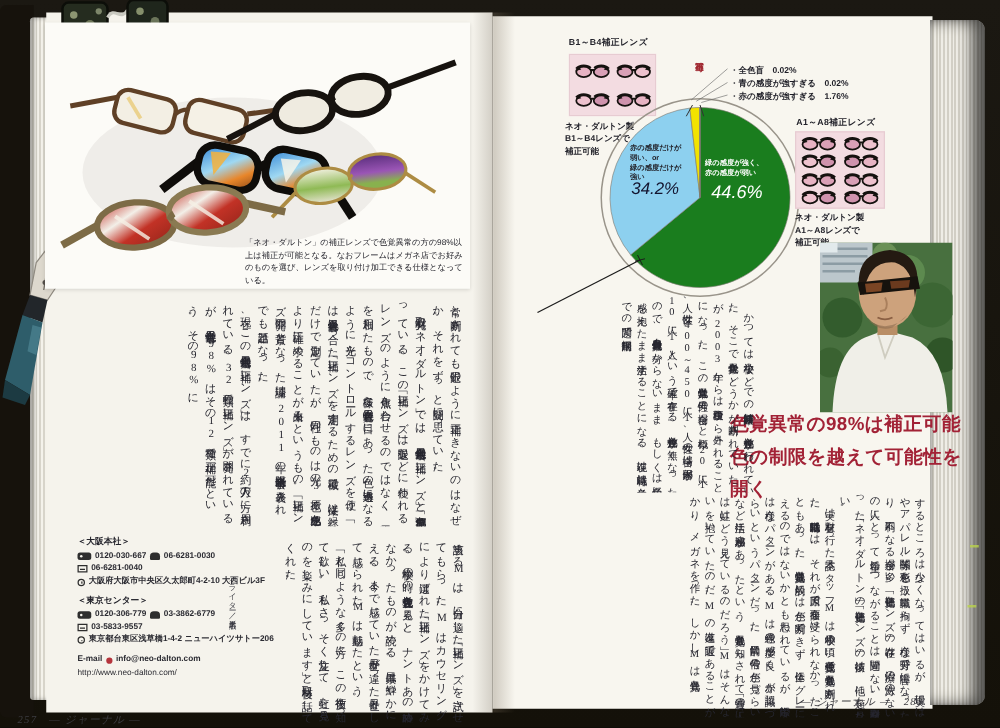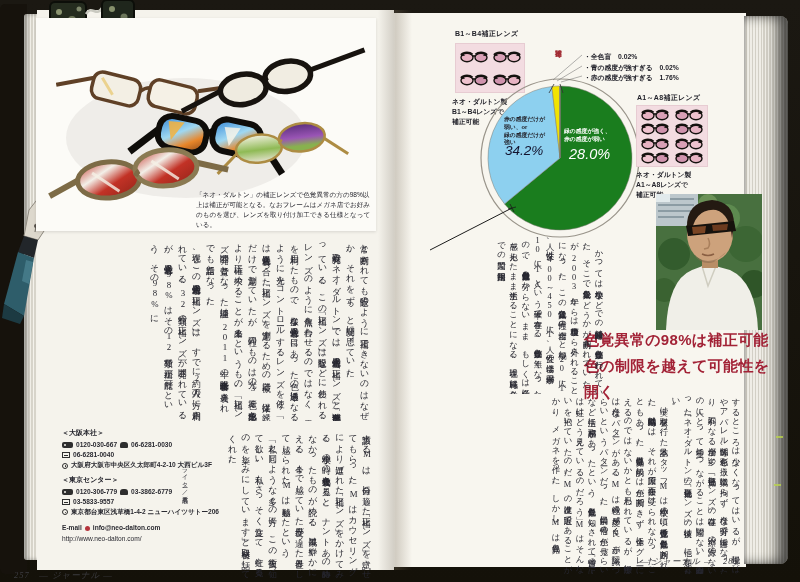--- a/index.html
+++ b/index.html
@@ -285,21 +285,21 @@
     <div>・青の感度が強すぎる　0.02%</div>
     <div>・赤の感度が強すぎる　1.76%</div>
   </div>
   <div class="abs pie-note note-blue">赤の感度だけが
 弱い、or
 緑の感度だけが
 強い</div>
   <div class="abs pct pct-blue">34.2%</div>
   <div class="abs pie-note note-green">緑の感度が強く、
 赤の感度が弱い</div>
-  <div class="abs pct pct-green">28.0%</div>
+  <div class="abs pct pct-green">44.6%</div>
 
   <div class="abs small-title" style="left:637px;top:93px;">A1～A8補正レンズ</div>
   <div class="abs glasses-box" id="box-a1a8" style="left:636px;top:105px;width:72px;height:62px;">
       <svg width="30" height="13" viewBox="0 0 30 13">
         <ellipse cx="8" cy="7.5" rx="6" ry="4.2" fill="#e7b3c3" stroke="#15120f" stroke-width="1.4"></ellipse>
         <ellipse cx="22" cy="7.5" rx="6" ry="4.2" fill="#d9a0b6" stroke="#15120f" stroke-width="1.4"></ellipse>
         <path d="M13.5,6 L16.5,6" stroke="#15120f" stroke-width="1.6"></path>
         <path d="M2,5 C5,1.5 11,2 13.5,4.5 M16.5,4.5 C19,2 25,1.5 28,5" fill="none" stroke="#15120f" stroke-width="2"></path>
         <path d="M2,6.5 L3.8,3 L6,5.5 Z M28,6.5 L26.2,3 L24,5.5 Z" fill="#15120f"></path>
       </svg>

